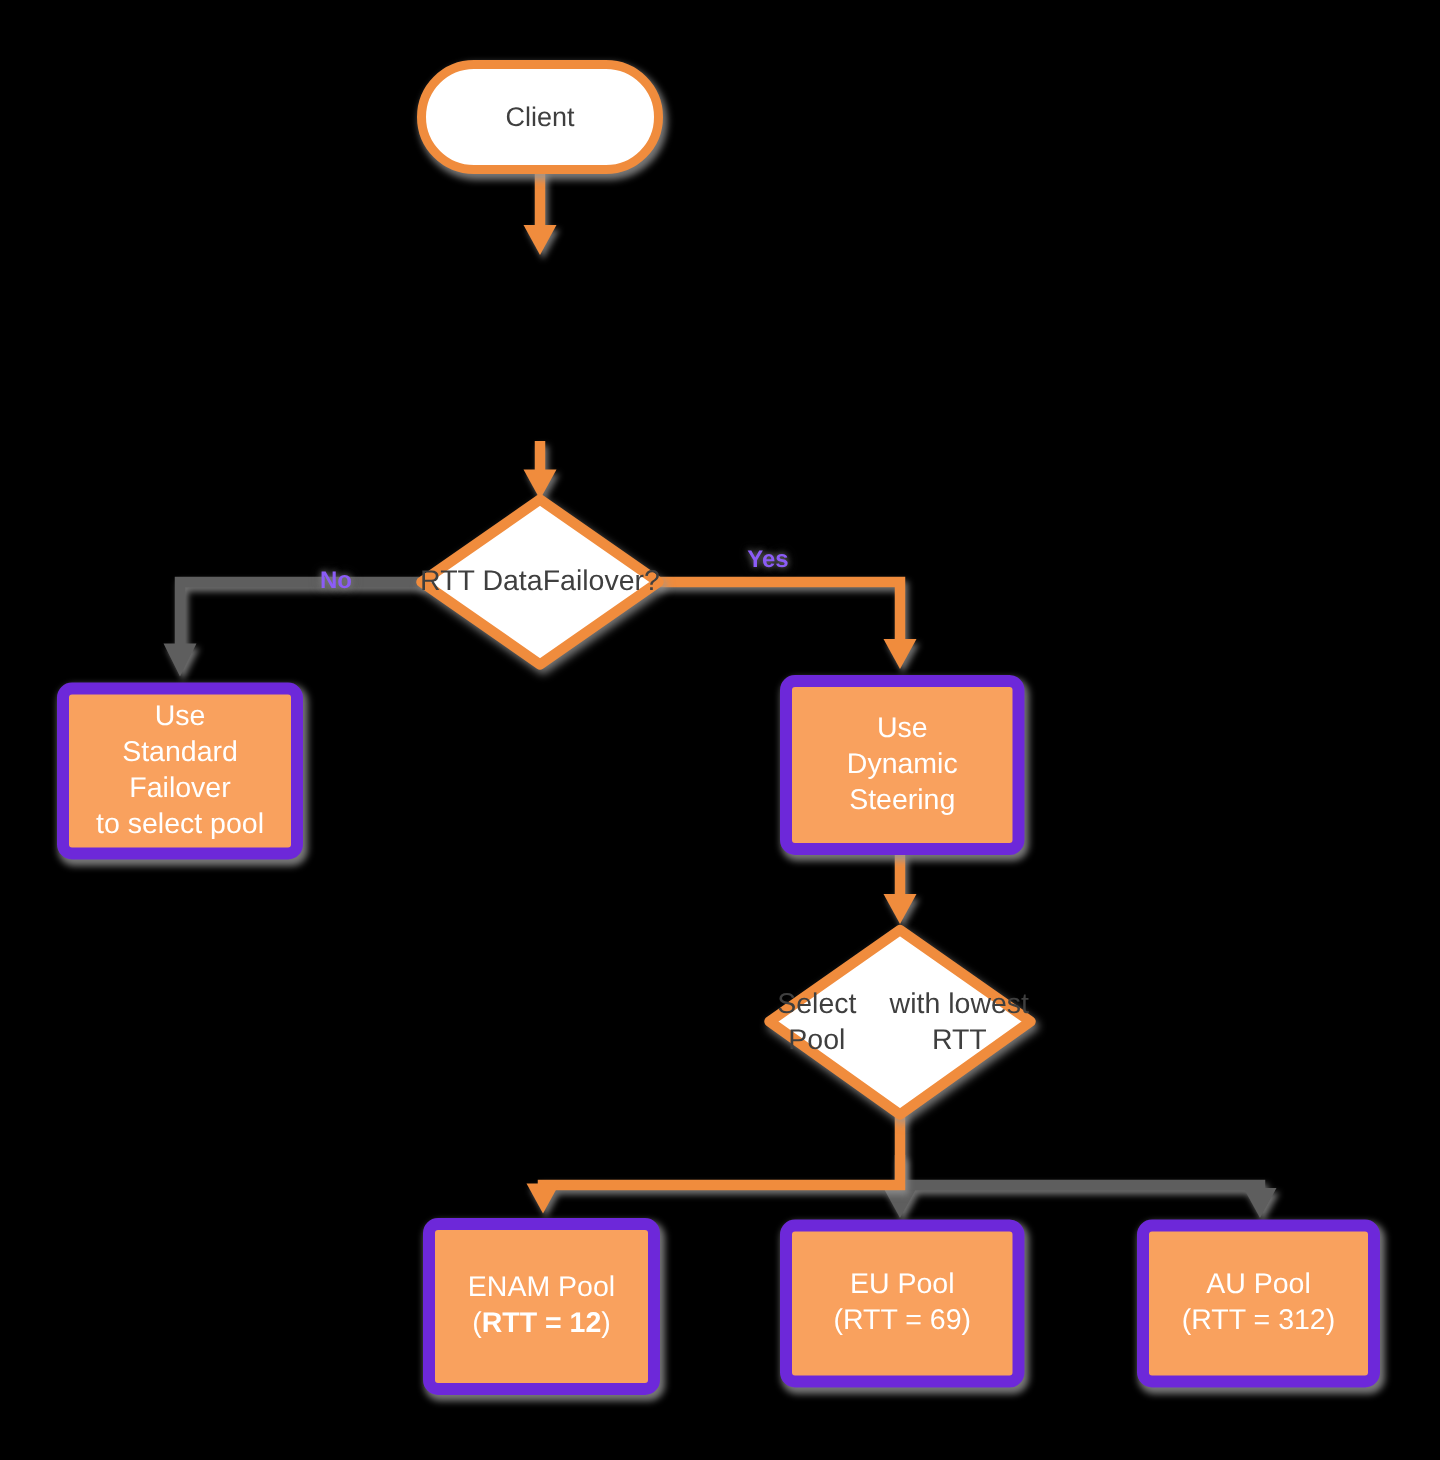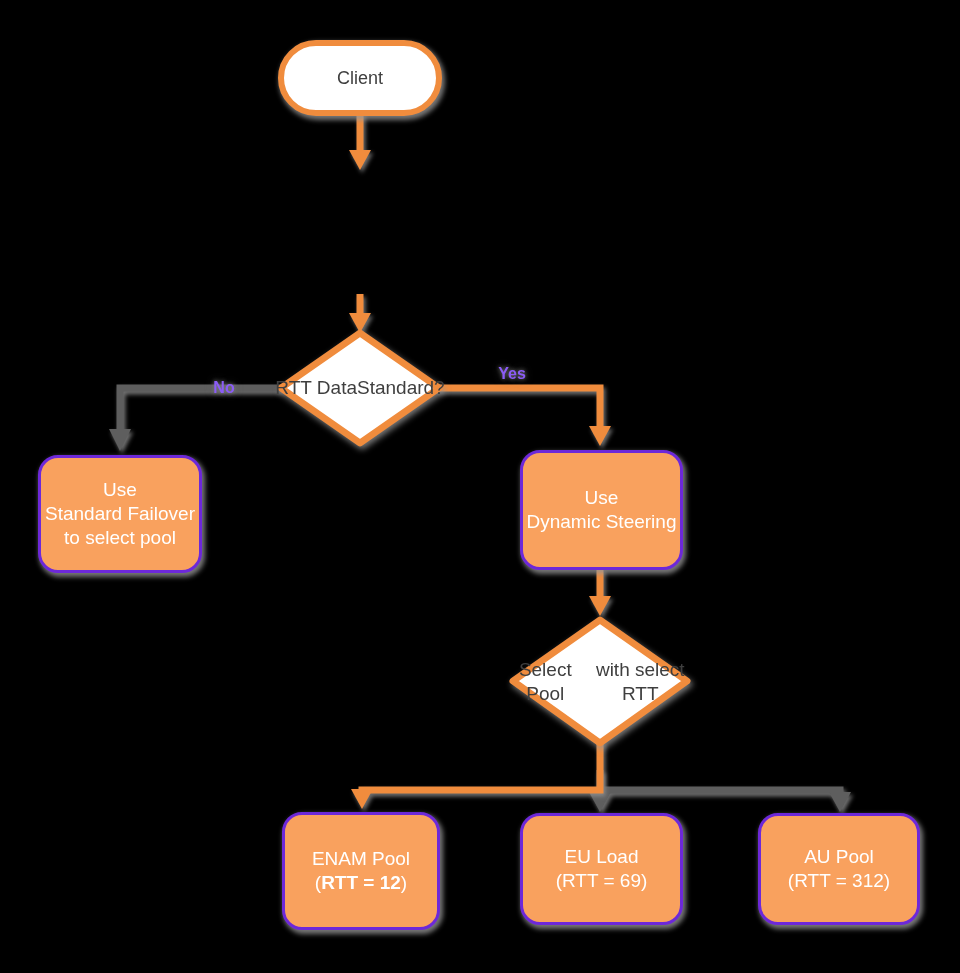--- a/index.html
+++ b/index.html
@@ -7,21 +7,21 @@
     position:relative;width:960px;height:973px;background:#000000;
     overflow:hidden;font-family:"Liberation Sans",sans-serif;
   }
   .connectors{position:absolute;left:0;top:0;pointer-events:none;}
   .conn-group{filter:drop-shadow(2px 3px 2px rgba(150,150,150,0.75));}
   .node{
     position:absolute;display:flex;flex-direction:column;align-items:center;
     justify-content:center;text-align:center;box-sizing:border-box;
   }
   .box{
-    background:#F9A15E;border:3px solid #6d28d9;border-radius:20px;
+    background:#F9A15E;border:8px solid #6d28d9;border-radius:10px;
     color:#ffffff;font-size:19px;line-height:24px;
     box-shadow:2px 3px 5px 1px rgba(150,150,150,0.8);
   }
   .box.no-border{border:none;border-radius:8px;}
   .pill{
     background:#ffffff;border:6px solid #F08C3D;border-radius:40px;
     color:#3F3F3F;font-size:18px;
     box-shadow:2px 3px 5px 1px rgba(150,150,150,0.8);
   }
   .diamond-wrap{position:absolute;}
@@ -75,52 +75,52 @@
     <div>Client</div>
   </div>
 
 
   <div class="diamond-wrap" style="left:274px;top:326px;width:172px;height:124px;">
     <svg width="172" height="124" viewBox="0 0 172 124">
       <polygon points="86,7 165,62 86,117 7,62" fill="#ffffff" stroke="#F08C3D" stroke-width="7" stroke-linejoin="round"></polygon>
     </svg>
     <div class="diamond-label">
       <div>RTT Data</div>
-      <div>Standard?</div>
+      <div>Failover?</div>
     </div>
   </div>
 
   <div class="node box" style="left:38px;top:455px;width:164px;height:118px;">
     <div>Use</div>
     <div>Standard Failover</div>
     <div>to select pool</div>
   </div>
 
   <div class="node box" style="left:520px;top:450px;width:163px;height:120px;">
     <div>Use</div>
     <div>Dynamic Steering</div>
   </div>
 
   <div class="diamond-wrap" style="left:505px;top:612px;width:190px;height:139px;">
     <svg width="190" height="139" viewBox="0 0 190 139">
       <polygon points="95,8 182,69 95,131 8,69" fill="#ffffff" stroke="#F08C3D" stroke-width="7" stroke-linejoin="round"></polygon>
     </svg>
     <div class="diamond-label">
       <div>Select Pool</div>
-      <div>with select RTT</div>
+      <div>with lowest RTT</div>
     </div>
   </div>
 
   <div class="node box" style="left:282px;top:812px;width:158px;height:118px;">
     <div>ENAM Pool</div>
     <div><span>(</span><span class="b">RTT = 12</span><span>)</span></div>
   </div>
 
   <div class="node box" style="left:520px;top:813px;width:163px;height:112px;">
-    <div>EU Load</div>
+    <div>EU Pool</div>
     <div>(RTT = 69)</div>
   </div>
 
   <div class="node box" style="left:758px;top:813px;width:162px;height:112px;">
     <div>AU Pool</div>
     <div>(RTT = 312)</div>
   </div>
 
 </div>
 

